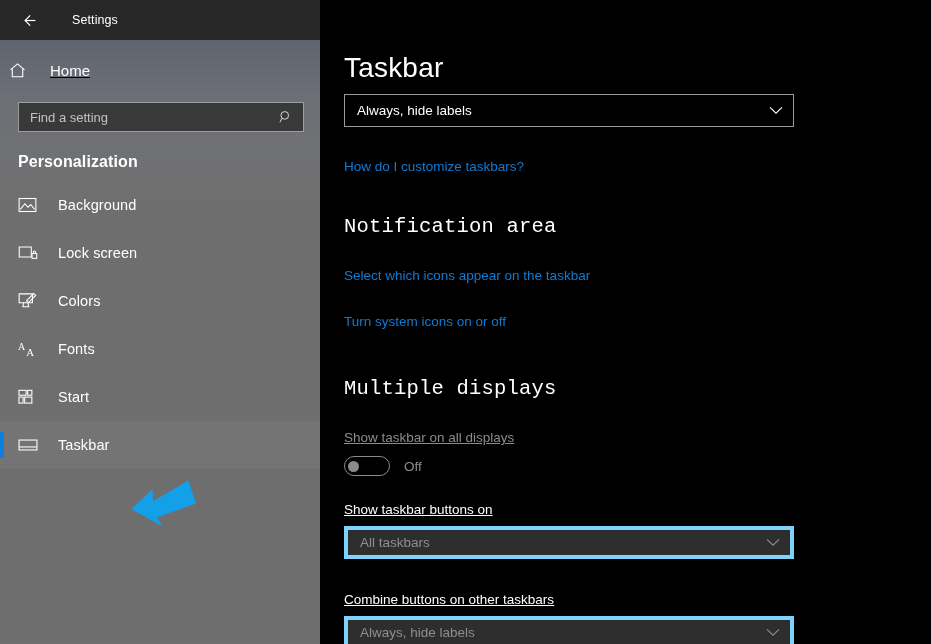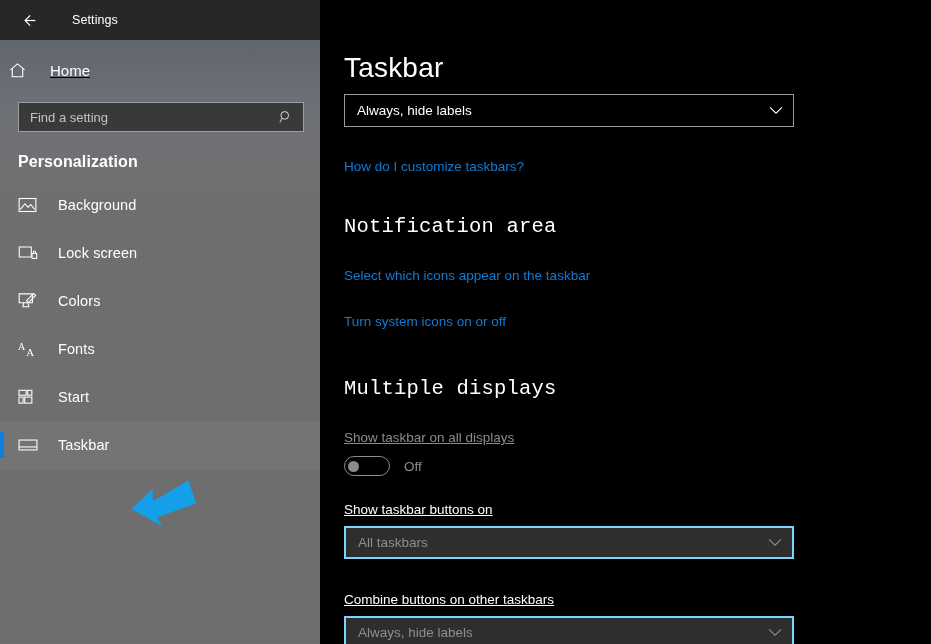--- a/index.html
+++ b/index.html
@@ -184,21 +184,21 @@
     padding: 0 10px 0 12px;
     font-size: 13.5px;
   }
   .combo.enabled {
     background: #000000;
     border: 1px solid #9a9a9a;
     color: #ffffff;
   }
   .combo.disabled {
     background: #2e2e2e;
-    border: 2px solid #7dd3fc;
+    border: 4px solid #7dd3fc;
     color: #8e8e8e;
   }
   .combo-value { flex: 1; }
   .combo-chev { display: flex; align-items: center; }
 
   .link {
     display: inline-block;
     color: #0f7bd4;
     font-size: 13.5px;
     text-decoration: none;

